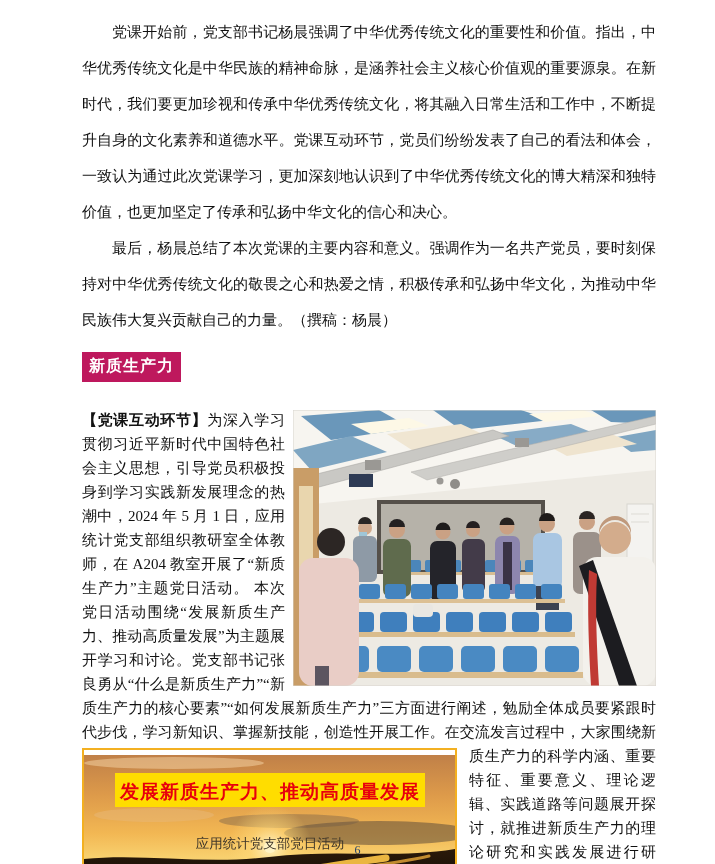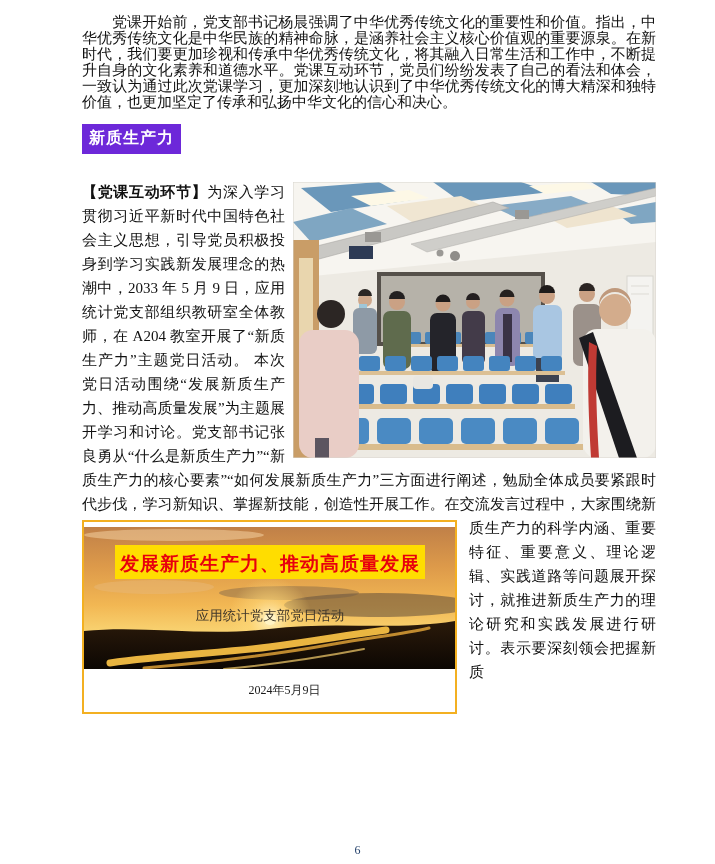--- a/index.html
+++ b/index.html
@@ -9,30 +9,30 @@
     width:715px; height:864px;
     background:#ffffff;
     font-family:"Liberation Serif", serif;
     color:#000;
     overflow:hidden;
   }
   .content { padding:14px 59px 0 82px; }
 
   
   .body-para {
-    font-size:15px; line-height:16px;
+    font-size:15px; line-height:36px;
     text-align:justify; text-indent:2em;
     color:#111;
   }
 
   
   .heading-wrap { margin:14px 0 26px 0; }
   .red-heading {
     display:inline-block;
-    background:#6d28d9; color:#ffffff;
+    background:#be185d; color:#ffffff;
     font-family:"Liberation Sans", sans-serif;
     font-weight:bold; font-size:16px;
     padding:4px 7px 5px 7px;
     letter-spacing:1px;
   }
 
   
   .section-text {
     font-size:15px; line-height:24px;
     text-align:justify; color:#111;
@@ -89,20 +89,21 @@
   }
   .clearfix::after { content:""; display:block; clear:both; }
 </style>
 </head>
 <body>
 
 <div class="page">
   <div class="content">
 
     <p class="body-para">党课开始前，党支部书记杨晨强调了中华优秀传统文化的重要性和价值。指出，中华优秀传统文化是中华民族的精神命脉，是涵养社会主义核心价值观的重要源泉。在新时代，我们要更加珍视和传承中华优秀传统文化，将其融入日常生活和工作中，不断提升自身的文化素养和道德水平。党课互动环节，党员们纷纷发表了自己的看法和体会，一致认为通过此次党课学习，更加深刻地认识到了中华优秀传统文化的博大精深和独特价值，也更加坚定了传承和弘扬中华文化的信心和决心。</p>
+    <p class="body-para">最后，杨晨总结了本次党课的主要内容和意义。强调作为一名共产党员，要时刻保持对中华优秀传统文化的敬畏之心和热爱之情，积极传承和弘扬中华文化，为推动中华民族伟大复兴贡献自己的力量。（撰稿：杨晨）</p>
 
     <div class="heading-wrap">
       <span class="red-heading">新质生产力</span>
     </div>
 
     <div class="section-text clearfix">
 
       
       <span class="photo-float">
         <svg width="363" height="276" viewBox="0 0 363 276">
@@ -227,21 +228,21 @@
           <circle cx="322" cy="128" r="16" fill="#d3ac8c"></circle>
           <path d="M306,126 a16,16 0 0 1 32,0 l0,-4 a16,16 0 0 0 -32,0 z" fill="#bf997c"></path>
           <rect x="290" y="147" width="73" height="129" rx="14" fill="#f3f1ec"></rect>
           <path d="M300,150 L344,276 L326,276 L286,156 Z" fill="#1c1c20"></path>
           <path d="M296,160 C294,200 296,240 298,276 L306,276 C304,240 302,200 304,164 Z" fill="#c03a34"></path>
 
           <rect x="0" y="0" width="363" height="276" fill="none" stroke="#d8d5ce" stroke-width="1"></rect>
         </svg>
       </span>
 
-      <p><span class="lead">【党课互动环节】</span><span>为深入学习贯彻习近平新时代中国特色社会主义思想，引导党员积极投身到学习实践新发展理念的热潮中，2033 年 5 月 9 日，应用统计党支部组织教研室全体教师，在 A204 教室开展了“新质生产力”主题党日活动。</span></p>
+      <p><span class="lead">【党课互动环节】</span><span>为深入学习贯彻习近平新时代中国特色社会主义思想，引导党员积极投身到学习实践新发展理念的热潮中，2024 年 5 月 1 日，应用统计党支部组织教研室全体教师，在 A204 教室开展了“新质生产力”主题党日活动。</span></p>
       <p><span>本次党日活动围绕“发展新质生产力、推动高质量发展”为主题展开学习和讨论。党支部书记张良勇从“什么是新质生产力”“新质生产力的核心要素”“如何发展新质生产力”三方面进行阐述，勉励全体成员要紧跟时代步伐，学习新知识、掌握新技能，创造性</span><span class="banner-float">
             <span class="banner-frame">
           <svg width="371" height="142" viewBox="0 0 371 142">
             <defs>
               <linearGradient id="sky" x1="0" y1="0" x2="0" y2="1">
                 <stop offset="0" stop-color="#c08048"></stop>
                 <stop offset="0.28" stop-color="#dd9a4a"></stop>
                 <stop offset="0.55" stop-color="#f2b753"></stop>
                 <stop offset="0.72" stop-color="#f8d06e"></stop>
                 <stop offset="1" stop-color="#f9dc8a"></stop>

